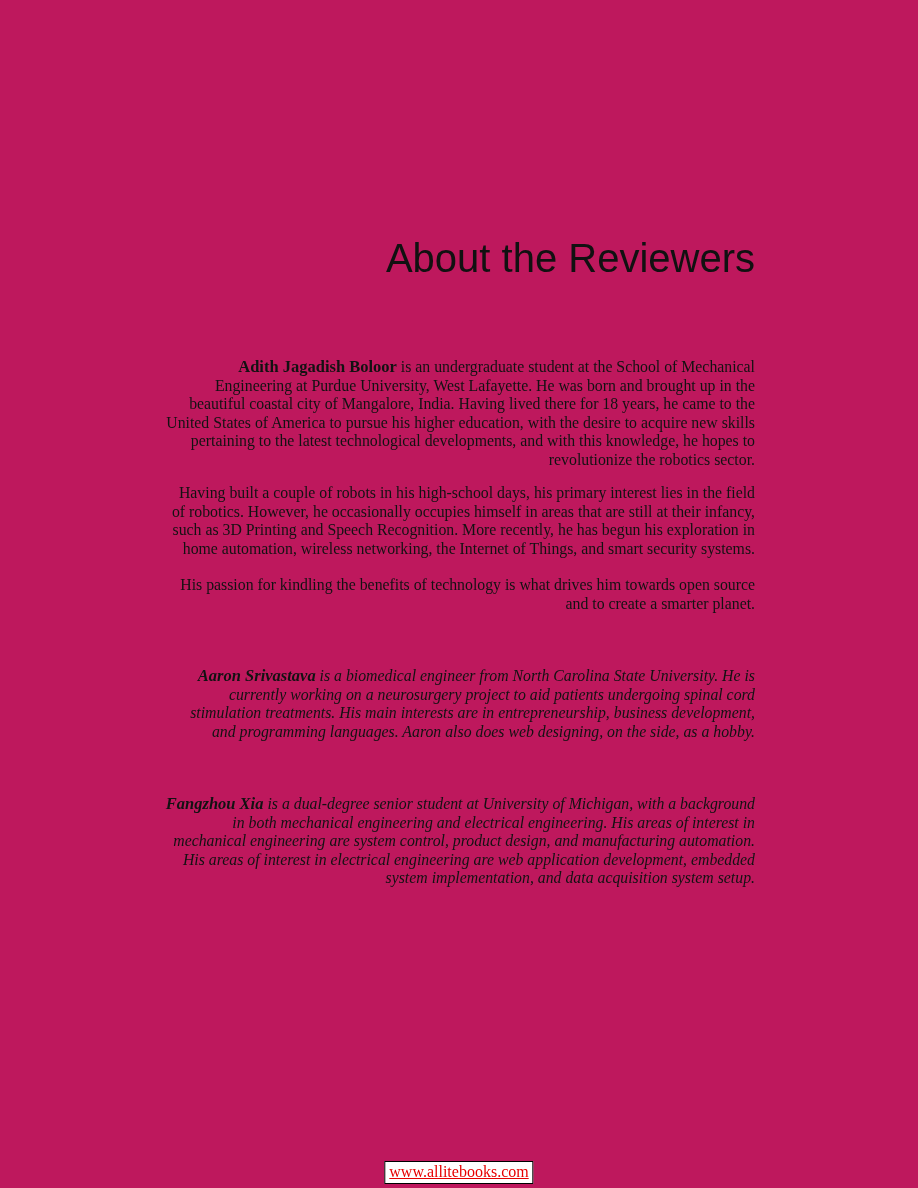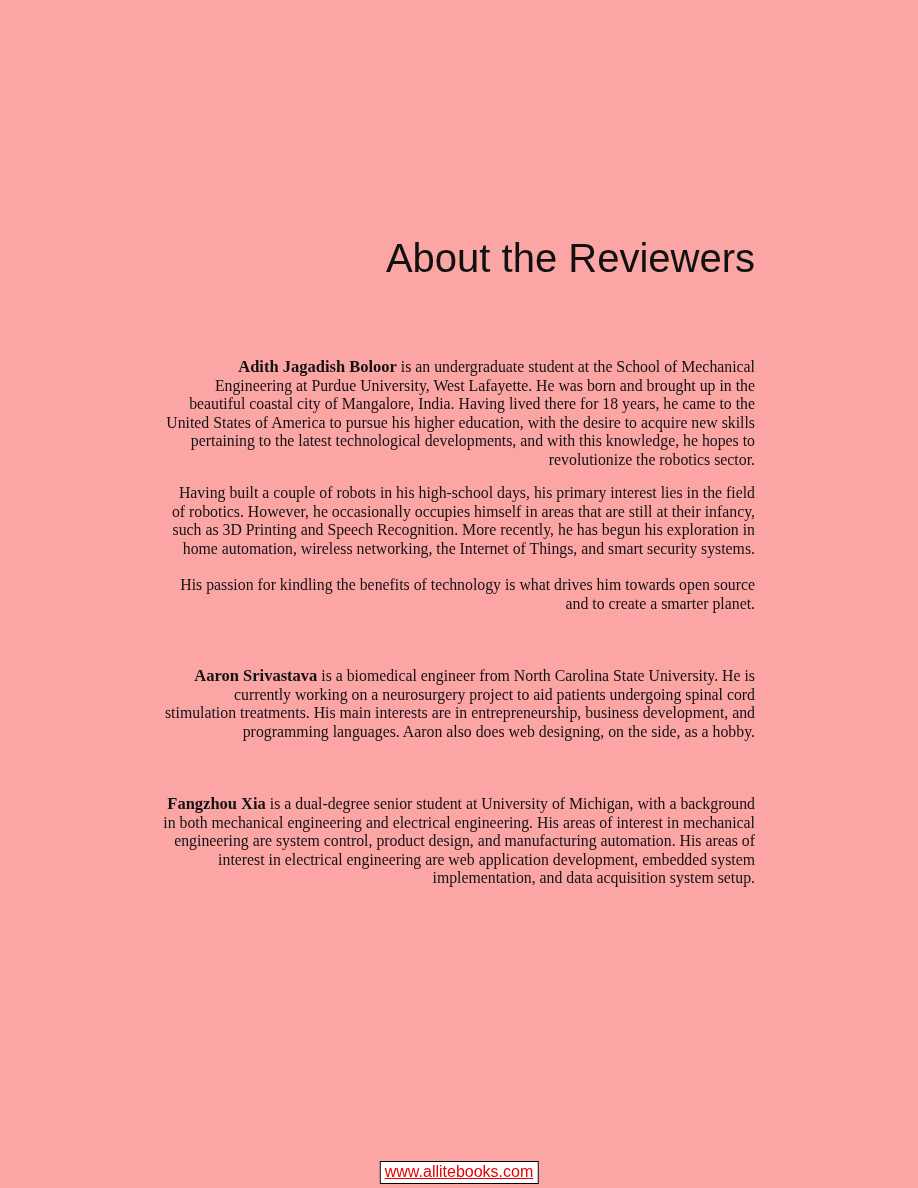--- a/index.html
+++ b/index.html
@@ -4,21 +4,21 @@
 <style>
   html, body {
     margin: 0;
     padding: 0;
     background: #ffffff;
   }
   .page {
     position: relative;
     width: 918px;
     height: 1188px;
-    background: #fca5a5;
+    background: #be185d;
     font-family: "Liberation Serif", serif;
     color: #121212;
     overflow: hidden;
   }
   .content {
     position: absolute;
     left: 163px;
     top: 0;
     width: 592px;
   }
@@ -31,20 +31,21 @@
     line-height: 48px;
     text-align: right;
     color: #111111;
     letter-spacing: 0px;
   }
   .bio {
     margin: 0;
   }
   .bio + .bio {
     margin-top: 54px;
+    font-style: italic;
   }
   .bio p {
     margin: 0 0 15px 0;
     font-size: 15.8px;
     line-height: 18.5px;
     text-align: right;
   }
   .bio p:last-child {
     margin-bottom: 0;
     margin-top: 18px;
@@ -56,21 +57,21 @@
   .footer {
     position: absolute;
     left: 50%;
     top: 1161px;
     transform: translateX(-50%);
     border: 1px solid #000000;
     padding: 1px 4px 2px 4px;
     background: #ffffff;
   }
   .footer-link {
-    font-family: Liberation Sans, sans-serif;
+    font-family: Liberation Serif, serif;
     font-size: 16px;
     line-height: 18px;
     color: #e60000;
     text-decoration: underline;
     cursor: pointer;
     white-space: nowrap;
   }
 </style>
 </head>
 <body>

